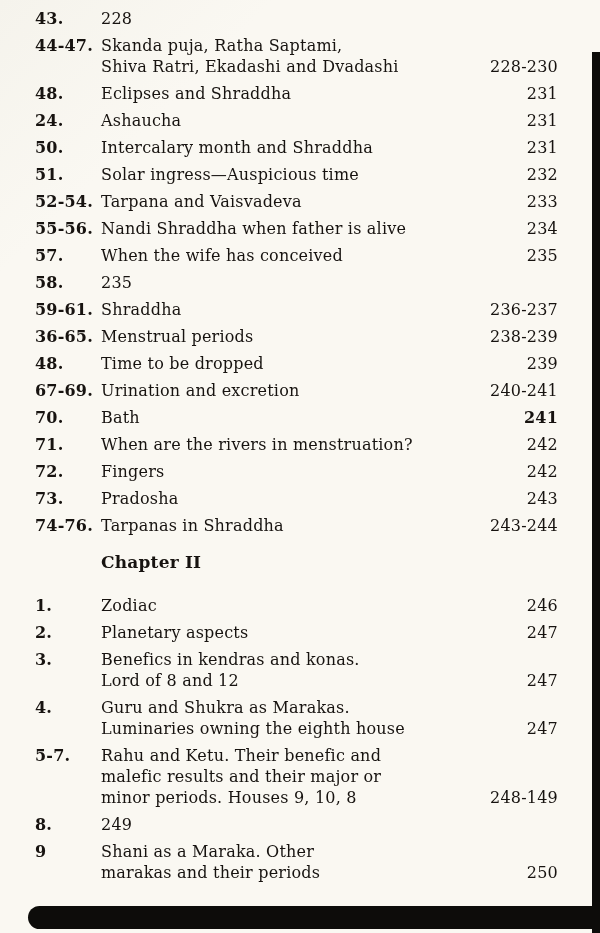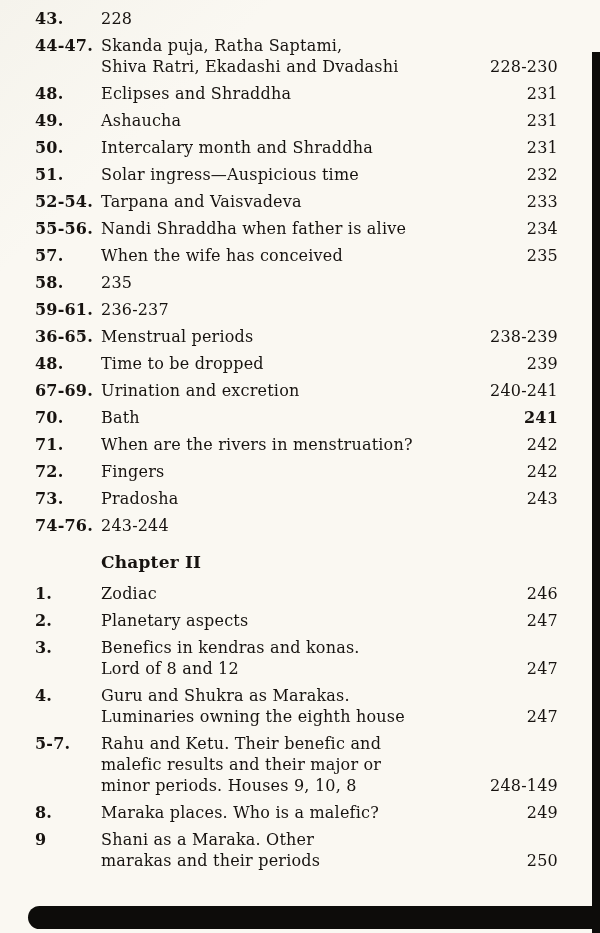--- a/index.html
+++ b/index.html
@@ -40,21 +40,21 @@
   .pages {
     white-space: nowrap;
     align-self: flex-end;
   }
   .pages.bold {
     font-weight: bold;
   }
   .chapter-heading {
     font-weight: bold;
     font-size: 17px;
-    margin: 16px 0 10px 66px;
+    margin: 16px 0 22px 66px;
   }
   .artifact-right {
     position: absolute;
     top: 52px;
     right: 0;
     width: 8px;
     bottom: 0;
     background: #0d0c0a;
   }
   .artifact-bottom {
@@ -80,21 +80,21 @@
     <span class="num">44-47.</span>
     <span class="title">Skanda puja, Ratha Saptami,<br>Shiva Ratri, Ekadashi and Dvadashi</span>
     <span class="pages">228-230</span>
   </div>
       <div class="toc-row">
     <span class="num">48.</span>
     <span class="title">Eclipses and Shraddha</span>
     <span class="pages">231</span>
   </div>
       <div class="toc-row">
-    <span class="num">49.</span>
+    <span class="num">24.</span>
     <span class="title">Ashaucha</span>
     <span class="pages">231</span>
   </div>
       <div class="toc-row">
     <span class="num">50.</span>
     <span class="title">Intercalary month and Shraddha</span>
     <span class="pages">231</span>
   </div>
       <div class="toc-row">
     <span class="num">51.</span>
@@ -115,20 +115,21 @@
     <span class="num">57.</span>
     <span class="title">When the wife has conceived</span>
     <span class="pages">235</span>
   </div>
       <div class="toc-row">
     <span class="num">58.</span>
     <span class="pages">235</span>
   </div>
       <div class="toc-row">
     <span class="num">59-61.</span>
+    <span class="title">Shraddha</span>
     <span class="pages">236-237</span>
   </div>
       <div class="toc-row">
     <span class="num">36-65.</span>
     <span class="title">Menstrual periods</span>
     <span class="pages">238-239</span>
   </div>
       <div class="toc-row">
     <span class="num">48.</span>
     <span class="title">Time to be dropped</span>
@@ -154,20 +155,21 @@
     <span class="title">Fingers</span>
     <span class="pages">242</span>
   </div>
       <div class="toc-row">
     <span class="num">73.</span>
     <span class="title">Pradosha</span>
     <span class="pages">243</span>
   </div>
       <div class="toc-row">
     <span class="num">74-76.</span>
+    <span class="title">Tarpanas in Shraddha</span>
     <span class="pages">243-244</span>
   </div>
       <div class="chapter-heading">Chapter II</div>
       <div class="toc-row">
     <span class="num">1.</span>
     <span class="title">Zodiac</span>
     <span class="pages">246</span>
   </div>
       <div class="toc-row">
     <span class="num">2.</span>
@@ -184,21 +186,20 @@
     <span class="title">Guru and Shukra as Marakas.<br>Luminaries owning the eighth house</span>
     <span class="pages">247</span>
   </div>
       <div class="toc-row">
     <span class="num">5-7.</span>
     <span class="title">Rahu and Ketu. Their benefic and<br>malefic results and their major or<br>minor periods. Houses 9, 10, 8</span>
     <span class="pages">248-149</span>
   </div>
       <div class="toc-row">
     <span class="num">8.</span>
-    <span class="title">Maraka places. Who is a malefic?</span>
     <span class="pages">249</span>
   </div>
       <div class="toc-row">
     <span class="num">9</span>
     <span class="title">Shani as a Maraka. Other<br>marakas and their periods</span>
     <span class="pages">250</span>
   </div>
     </div>
   <div class="artifact-right"></div>
   <div class="artifact-bottom"></div>

